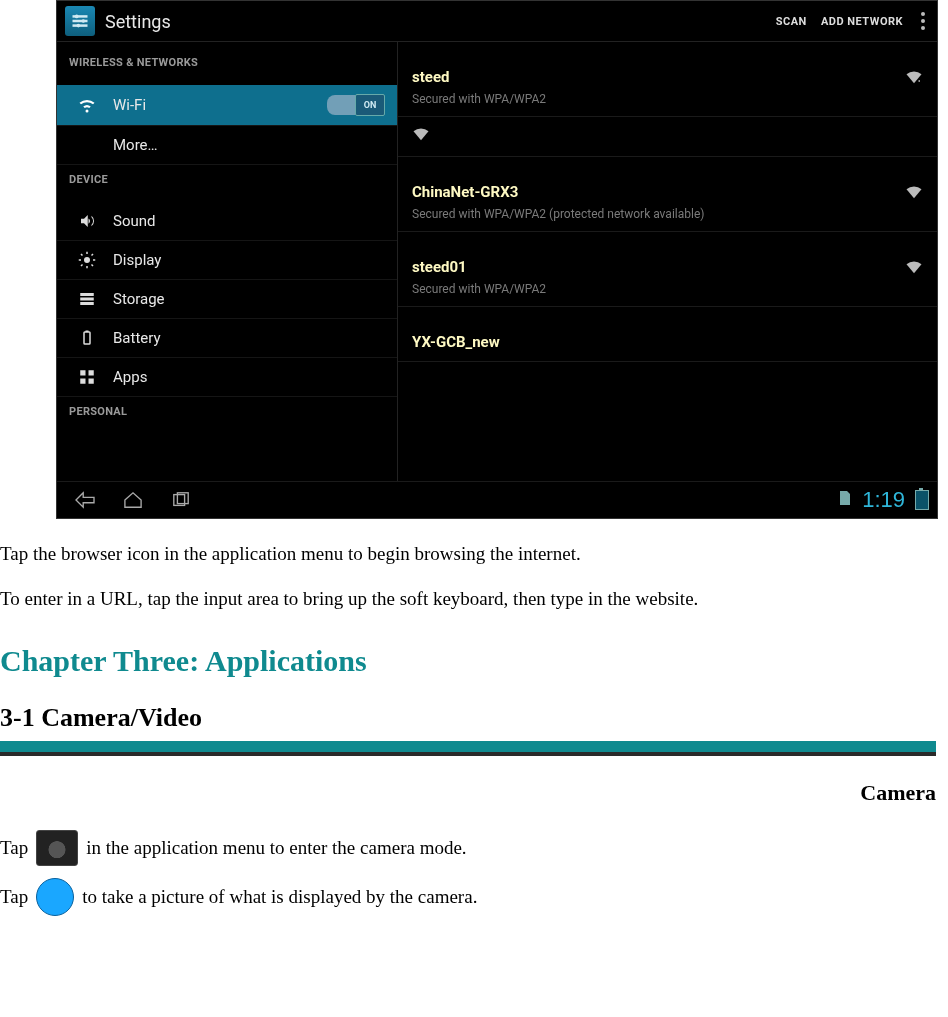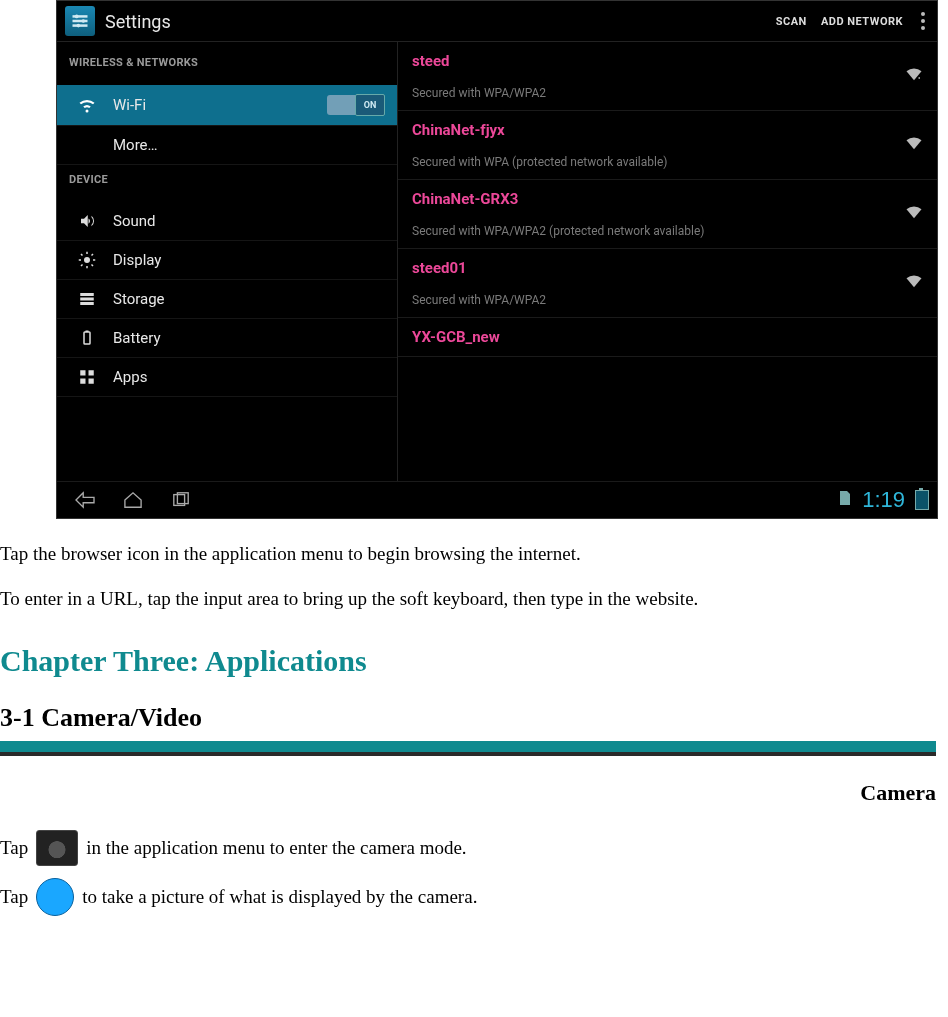--- a/index.html
+++ b/index.html
@@ -62,40 +62,40 @@
     color: #e8e8e8;
   }
   .ss-item .ico { width: 20px; margin-right: 16px; display:flex; align-items:center; justify-content:center;}
   .ss-item.selected {
     background: #0e6f8e;
   }
   .ss-toggle {
     margin-left: auto;
     width: 58px; height: 20px;
     background: #729fb7;
-    border-radius: 3px;
+    border-radius: 8px;
     position: relative;
     display: flex; align-items: center; justify-content: flex-end;
     font-size: 10px; font-weight:700; color:#034a64;
   }
   .ss-toggle-knob{
     width:28px;height:20px;background:#1a5a78;
     border:1px solid #6aa; border-radius:2px;
     display:flex;align-items:center;justify-content:center;
     font-size:9px;color:#cfe9f2;font-weight:700;
   }
   .ss-right { flex: 1; overflow: hidden; }
   .ss-net {
     padding: 10px 14px;
     border-bottom: 1px solid #1a1a1a;
     display: flex; align-items: center;
   }
   .ss-net-info { flex:1; }
-  .ss-net-name { font-size: 15px; font-weight: 700; color: #ec4899; }
-  .ss-net-sub { font-size: 12px; color: #7a7a7a; margin-top: 16px; }
+  .ss-net-name { font-size: 15px; font-weight: 700; color: #fef9c3; margin-top: 16px; }
+  .ss-net-sub { font-size: 12px; color: #7a7a7a; margin-top: 6px; }
   .ss-navbar {
     height: 36px;
     background: #000;
     border-top: 1px solid #1a1a1a;
     display: flex; align-items: center;
     padding: 0 8px;
   }
   .ss-navbtn {
     width:40px; height:24px; display:flex; align-items:center; justify-content:center;
     margin-right: 8px;
@@ -262,39 +262,36 @@
           <svg width="18" height="18" viewBox="0 0 24 24">
               <rect x="3" y="3" width="7" height="7" fill="#ddd"></rect>
               <rect x="14" y="3" width="7" height="7" fill="#ddd"></rect>
               <rect x="3" y="14" width="7" height="7" fill="#ddd"></rect>
               <rect x="14" y="14" width="7" height="7" fill="#ddd"></rect>
             </svg>
         </span>
         <span>Apps</span>
       </div>
 
+      <div class="ss-sect">PERSONAL</div>
     </div>
 
     <div class="ss-right">
       <div class="ss-net">
         <div class="ss-net-info">
           <div class="ss-net-name">steed</div>
           <div class="ss-net-sub">Secured with WPA/WPA2</div>
         </div>
         <span><svg width="18" height="14" viewBox="0 0 24 18">
               <path d="M12 16l10-12a16 16 0 00-20 0z" fill="#bbb"></path>
               <circle cx="19" cy="14" r="2.2" fill="#000"></circle>
               <rect x="18" y="12" width="2" height="2" fill="#bbb"></rect>
             </svg></span>
       </div>
       <div class="ss-net">
-        <div class="ss-net-info">
-          <div class="ss-net-name">ChinaNet-fjyx</div>
-          <div class="ss-net-sub">Secured with WPA (protected network available)</div>
-        </div>
         <span><svg width="18" height="14" viewBox="0 0 24 18">
               <path d="M12 16l10-12a16 16 0 00-20 0z" fill="#bbb"></path>
             </svg></span>
       </div>
       <div class="ss-net">
         <div class="ss-net-info">
           <div class="ss-net-name">ChinaNet-GRX3</div>
           <div class="ss-net-sub">Secured with WPA/WPA2 (protected network available)</div>
         </div>
         <span><svg width="18" height="14" viewBox="0 0 24 18">

